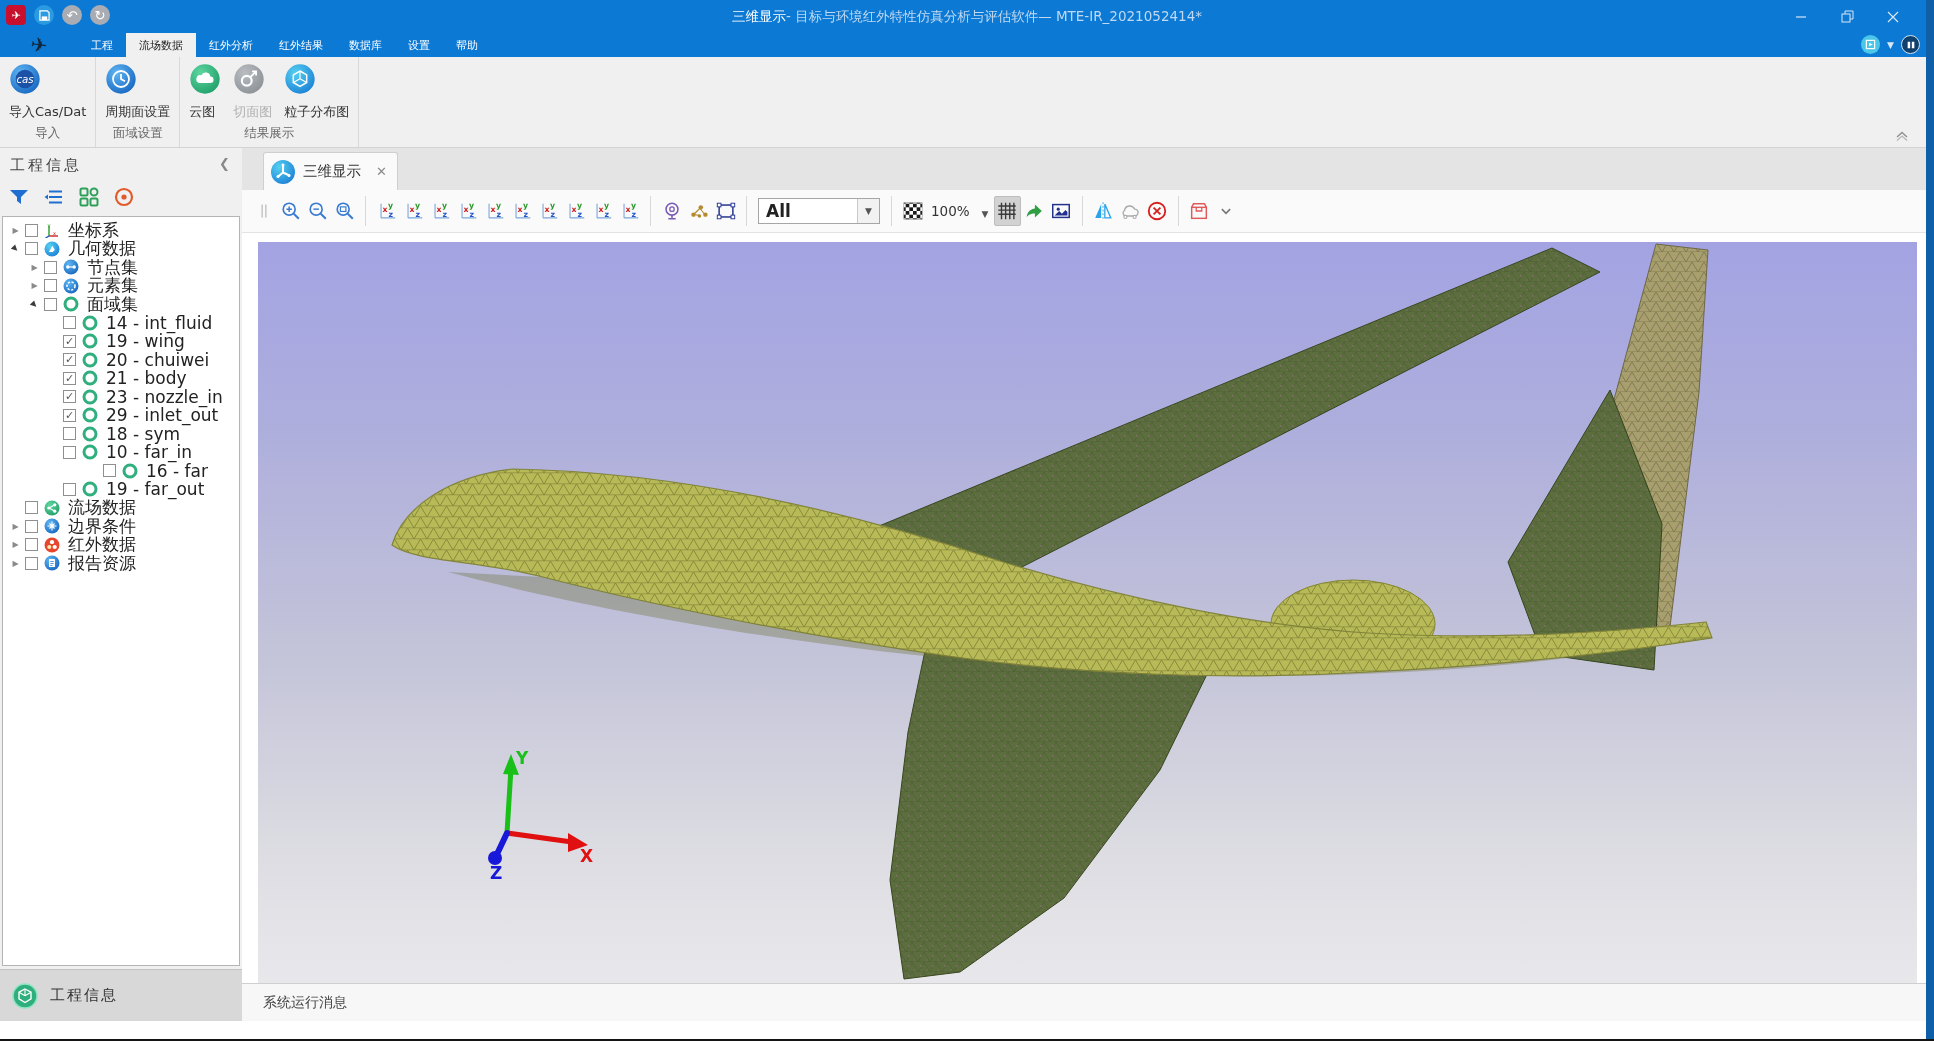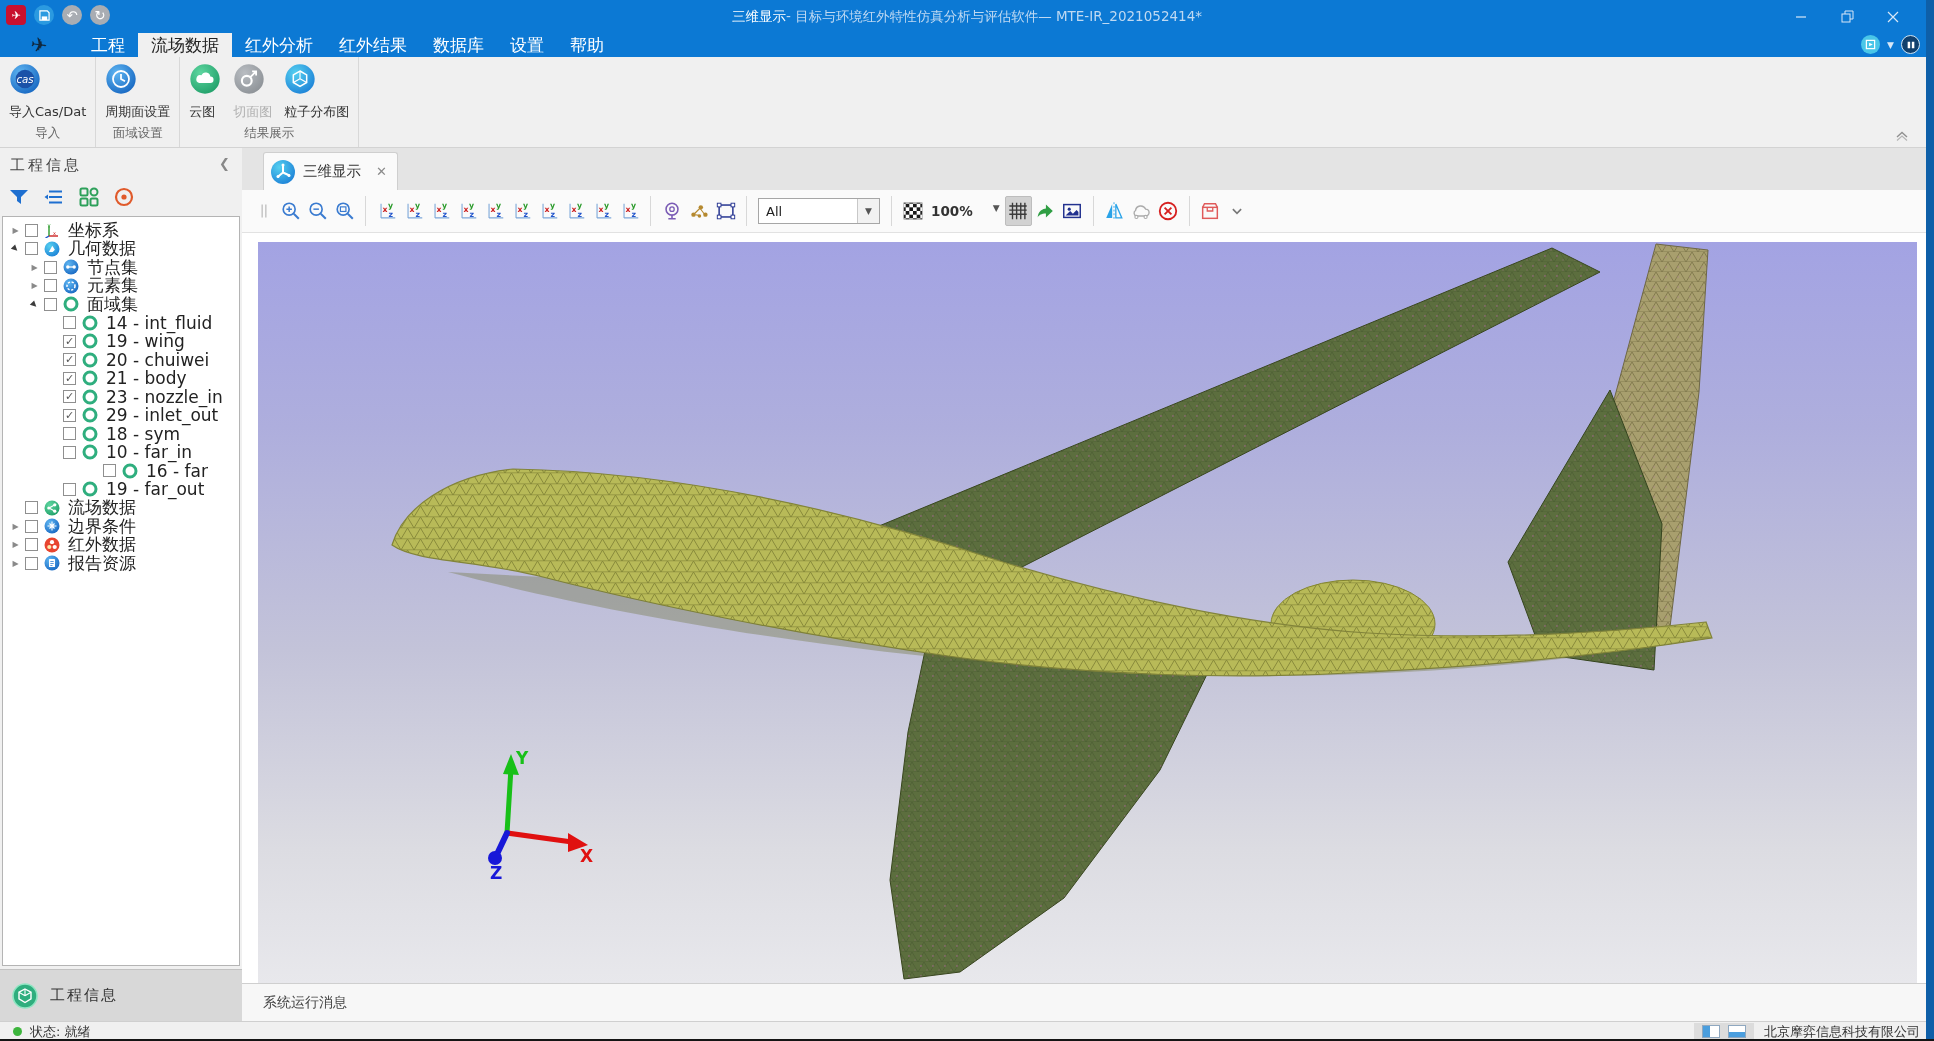--- a/index.html
+++ b/index.html
@@ -16,21 +16,21 @@
   .title-text { position:absolute; left:0; right:0; top:0; height:33px; display:flex; align-items:center; justify-content:center; font-size:13.5px; pointer-events:none; }
   .title-text .t1 { color:#fff; }
   .title-text .t2 { color:#bfd9f2; }
   .winctl { position:absolute; right:18px; top:0; height:33px; display:flex; }
   .wbtn { width:46px; height:33px; display:flex; align-items:center; justify-content:center; color:#d9e8f7; }
 
   
   .menurow { position:absolute; left:0; top:33px; width:100%; height:24px; background:#0c79d4; display:flex; align-items:stretch; }
   .applogo { width:78px; display:flex; align-items:center; justify-content:center; font-size:20px; color:#10283e; transform:rotate(8deg); }
   .mtabs { display:flex; }
-  .mtab { padding:0 13px; display:flex; align-items:center; color:#fff; font-size:17px; cursor:default;font-family:Liberation Serif, serif; }
+  .mtab { padding:0 13px; display:flex; align-items:center; color:#fff; font-size:11px; cursor:default;font-family:Liberation Serif, serif; }
   .mtab.active { background:#f0f0f0; color:#222; }
   .menurow-right { position:absolute; right:14px; top:35px; display:flex; align-items:center; gap:7px; }
   .mr-circ { width:19px; height:19px; border-radius:50%; display:flex; align-items:center; justify-content:center; }
   .mr-circ.cyan { background:#49c6e8; }
   .mr-circ.navy { background:#10406e; border:1.5px solid #cfe3f2; }
   .mr-caret { color:#d9e8f7; font-size:9px; }
 
   
   .ribbon { position:absolute; left:0; top:57px; width:100%; height:91px; background:#f0f0f0; border-bottom:1px solid #d3d3d3; display:flex; }
   .rgroup { display:flex; flex-direction:column; border-right:1px solid #d8d8d8; padding:0 3px; }
@@ -69,23 +69,23 @@
   .doctab { margin-left:21px; height:38px; background:#fafafa; border:1px solid #cfcfcf; border-bottom:none; border-radius:3px 3px 0 0; display:flex; align-items:center; padding:0 10px 0 6px; gap:7px; }
   .doctab .dtic { width:26px; height:26px; }
   .doctab .dtlab { font-size:14.5px; color:#333; }
   .doctab .dtclose { color:#8a8a8a; font-size:13px; margin-left:8px; }
   .vtoolbar { position:absolute; left:0; top:42px; width:100%; height:43px; background:#fafafa; border-bottom:1px solid #e2e2e2; display:flex; align-items:center; padding-left:8px; }
   .vt-item { width:27px; height:30px; display:flex; align-items:center; justify-content:center; border-radius:2px; flex:none; }
   .vt-item.pressed { background:#d2d2d2; border:1px solid #bdbdbd; }
   .vt-item svg { width:22px; height:22px; }
   .vt-sep { width:1px; height:30px; background:#d8d8d8; margin:0 7px; flex:none; }
   .vt-combo { width:122px; height:26px; background:#fff; border:1px solid #a6a6a6; display:flex; align-items:center; margin:0 4px; flex:none; }
-  .vt-combo .cval { flex:1; padding-left:7px; font-size:13px; color:#222; }
+  .vt-combo .cval { flex:1; padding-left:7px; font-size:17px; color:#222;font-weight:bold; }
   .vt-combo .cbtn { width:22px; height:100%; border-left:1px solid #c8c8c8; background:#f2f2f2; display:flex; align-items:center; justify-content:center; color:#555; font-size:9px; }
-  .vt-zoom { display:flex; align-items:flex-start; gap:20px; padding:0 5px; font-size:13.5px; color:#333; flex:none;font-weight:bold; }
+  .vt-zoom { display:flex; align-items:flex-end; gap:12px; padding:0 5px; font-size:13.5px; color:#333; flex:none; }
   .vt-zoom .zcaret { font-size:9px; color:#555; }
 
   .viewport { position:absolute; left:16px; top:94px; width:1659px; height:741px;
       background:linear-gradient(180deg,#a3a3e3 0%,#aeaedd 25%,#c3c3d9 55%,#dcdce2 82%,#e8e8ec 100%); }
   .viewport svg { display:block; width:100%; height:100%; }
 
   .msgbar { position:absolute; left:0; top:835px; width:100%; height:38px; background:#f7f7f7; border-top:1px solid #cfcfcf; display:flex; align-items:center; }
   .msgbar .mtxt { margin-left:21px; font-size:14px; color:#444; }
 
   
@@ -750,27 +750,16 @@
           <text x="232" y="637" font-size="17" font-weight="bold" fill="#1818d8">Z</text>
         </g>
       </svg>
     </div>
 
     <div class="msgbar">
       <span class="mtxt">系统运行消息</span>
     </div>
   </div>
 
-  <div class="statusbar">
-    <span class="st-dot"></span>
-    <span class="st-text">状态: 就绪</span>
-    <div class="st-right">
-      <div class="st-chip">
-        <span class="sbi split-left"></span>
-        <span class="sbi split-bottom"></span>
-      </div>
-      <span class="st-company">北京摩弈信息科技有限公司</span>
-    </div>
-  </div>
 
   <div class="right-strip"></div>
   <div class="bottom-edge"></div>
 </div>
 
 </body></html>

